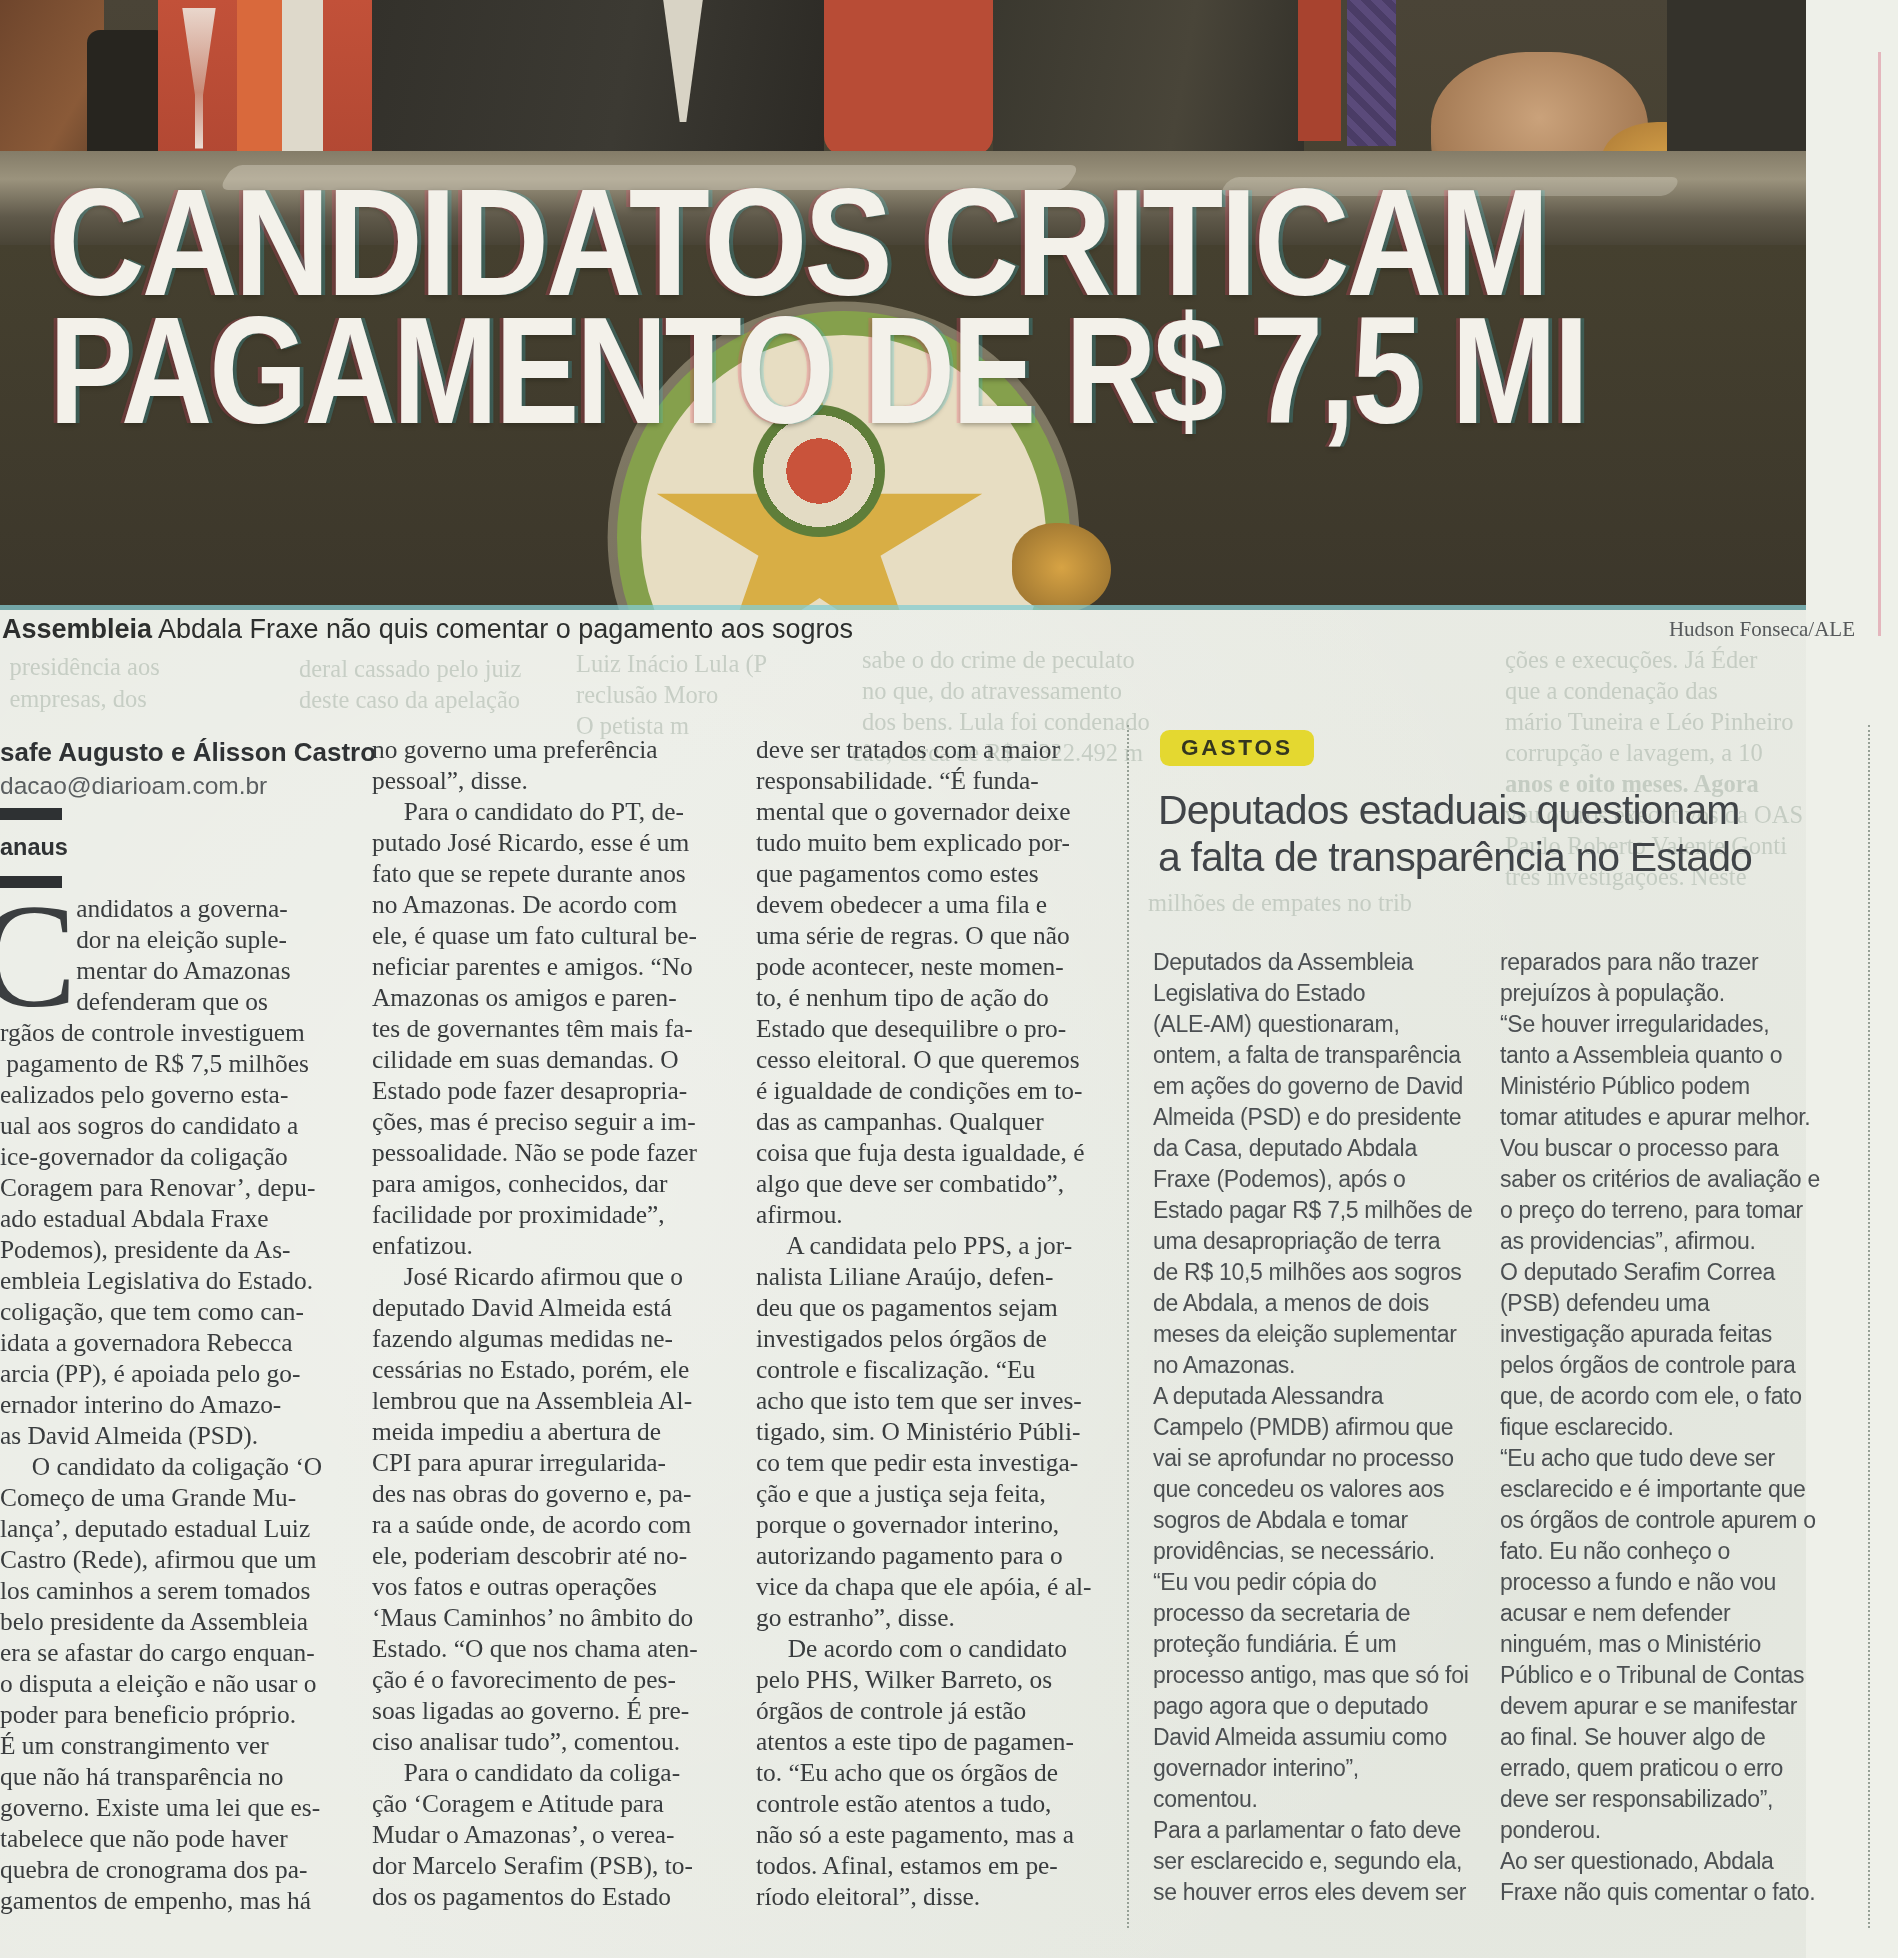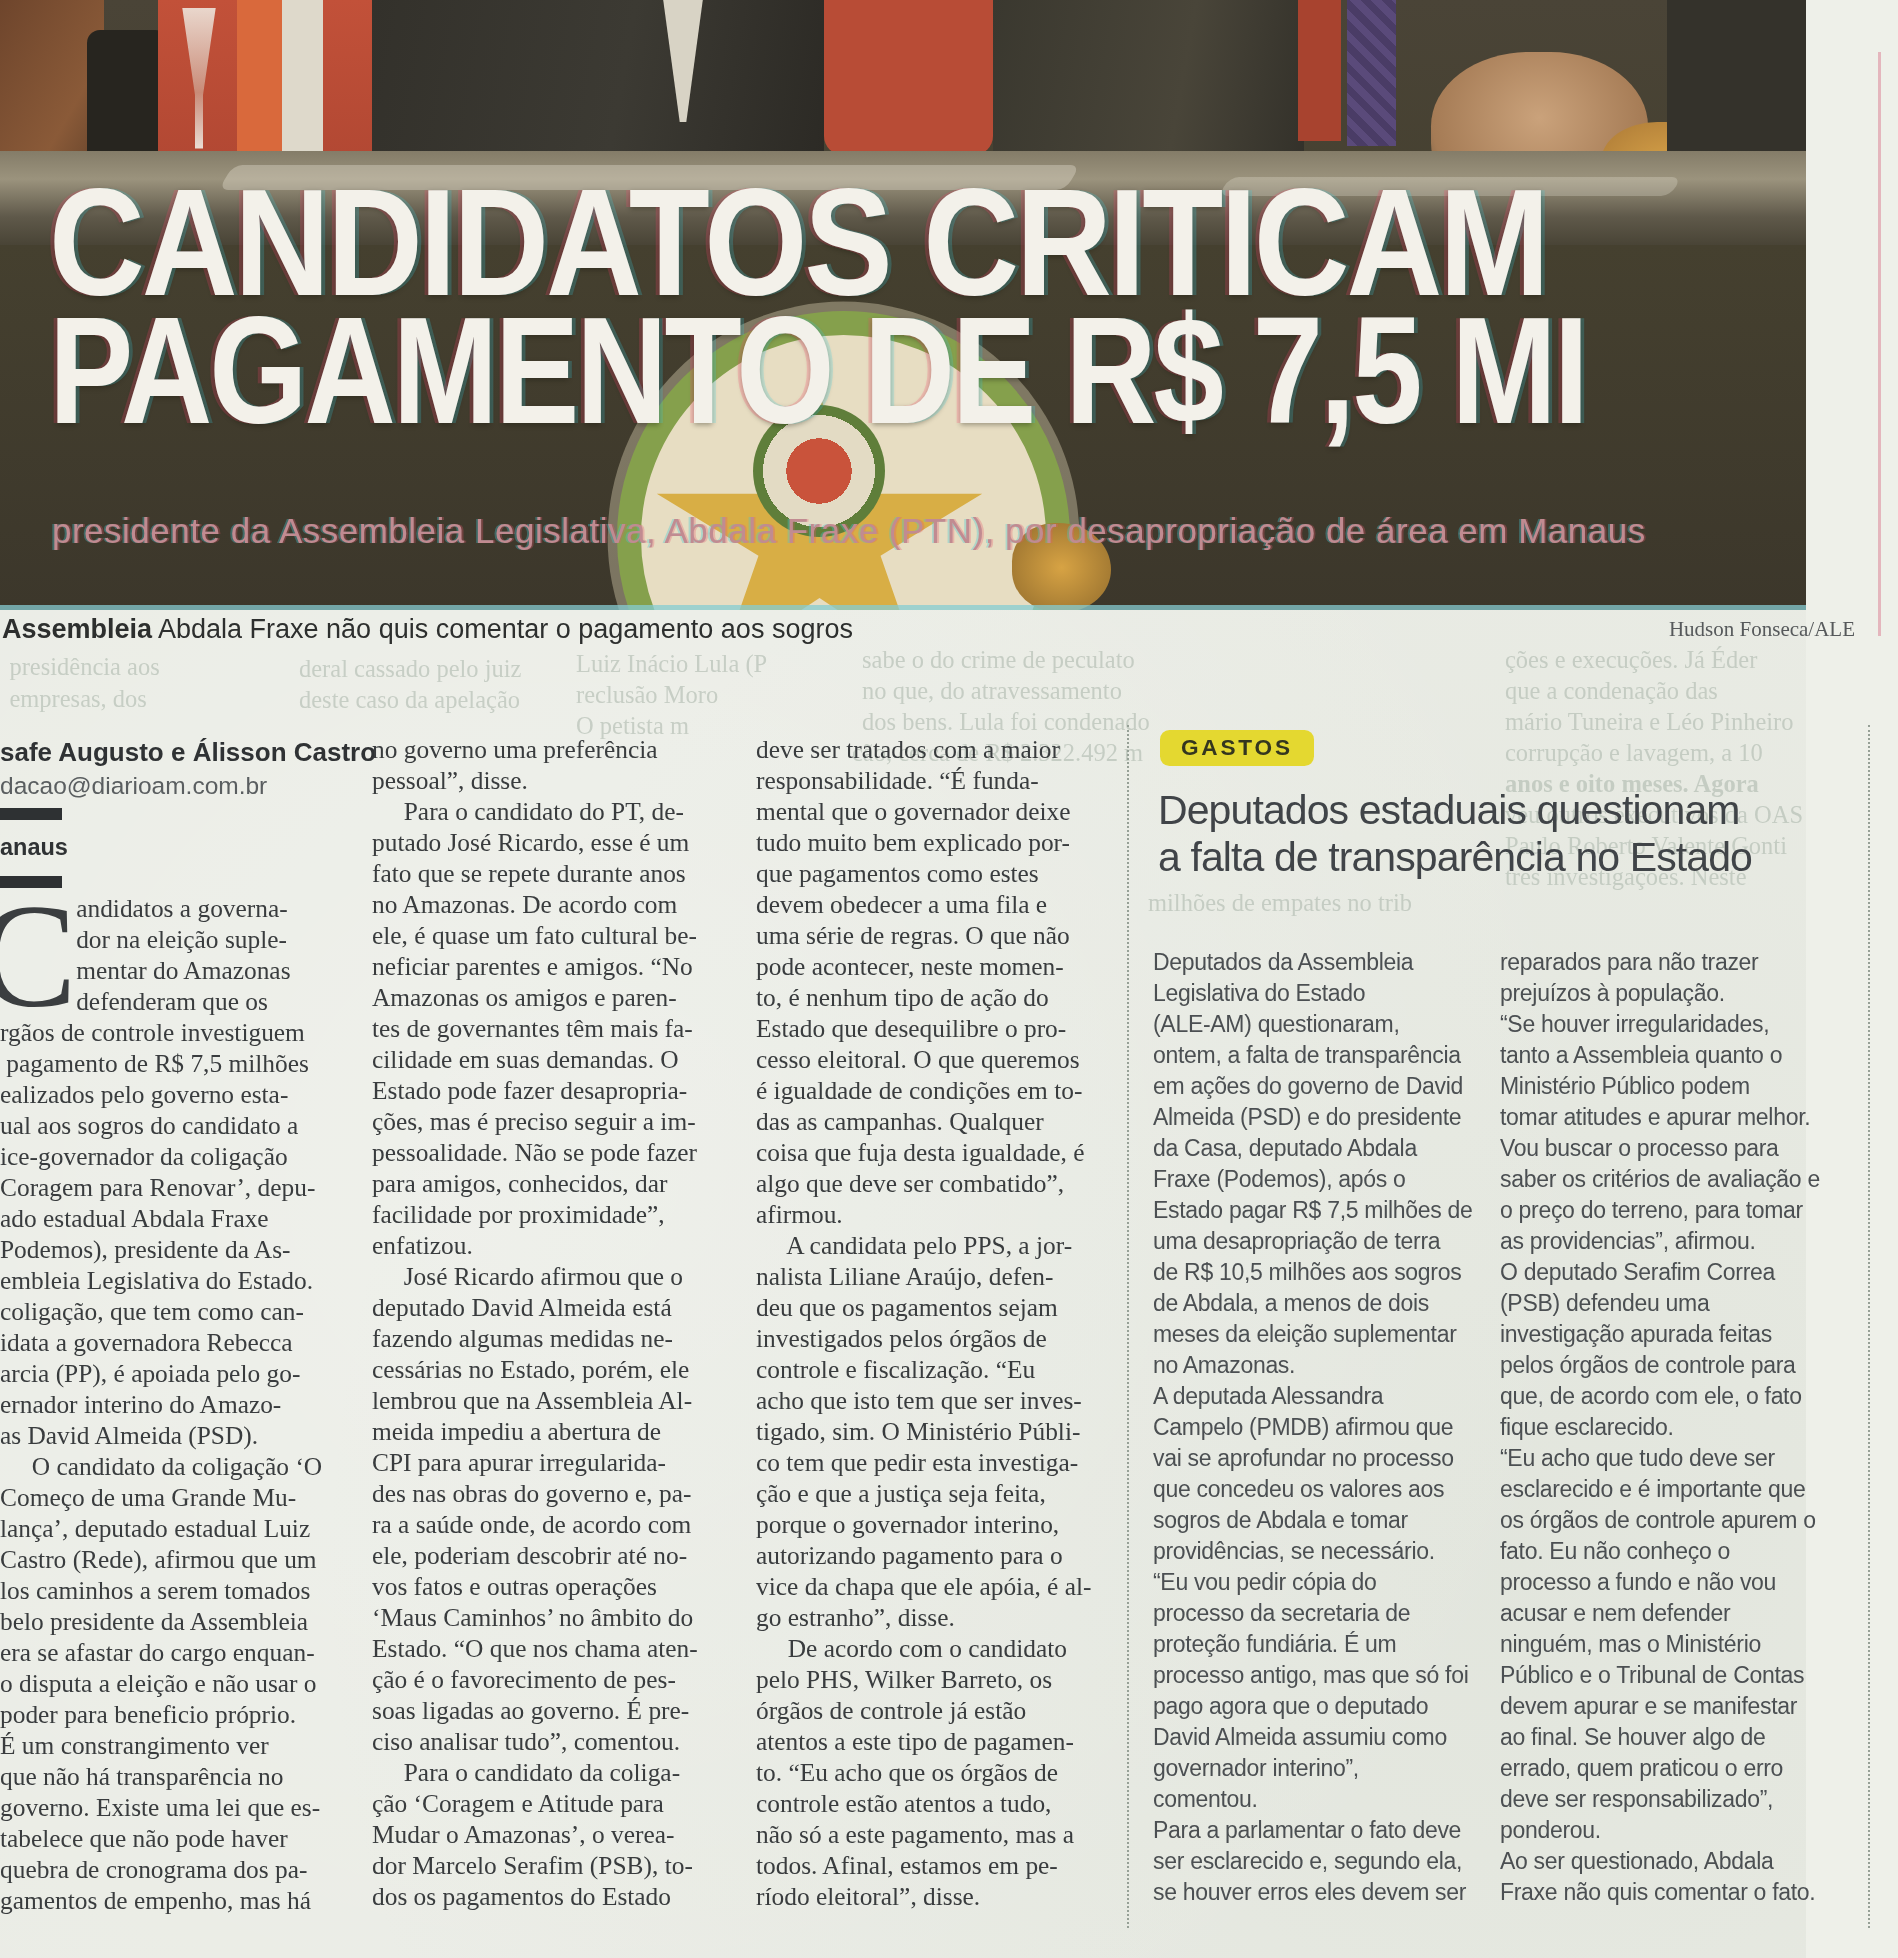--- a/index.html
+++ b/index.html
@@ -89,21 +89,20 @@
     <div class="pb" style="left:226px;top:165px;width:847px;height:24.5px;background:rgba(235,230,215,.35);transform:skewX(-30deg);border-radius:9.4px;"></div>
     <div class="pb" style="left:1224px;top:177px;width:452px;height:19px;background:rgba(235,230,215,.28);transform:skewX(-30deg);border-radius:9.4px;"></div>
 
     <div class="pb" style="left:617px;top:311px;width:405px;height:405px;border-radius:50%;background:#e7ddc2;border:24.5px solid #85a04c;box-shadow:0 0 0 9.4px rgba(220,210,180,.4);"></div>
     <div class="pb" style="left:650px;top:395px;width:339px;height:282px;background:#d8ae45;clip-path:polygon(50% 0,61% 35%,98% 35%,68% 57%,79% 95%,50% 72%,21% 95%,32% 57%,2% 35%,39% 35%);"></div>
     <div class="pb" style="left:753px;top:405px;width:132px;height:132px;border-radius:50%;background:radial-gradient(circle,#c9533b 0 35%,#e3dbc4 35% 60%,#5f7e3a 60%);"></div>
     <div class="pb" style="left:1012px;top:523px;width:99px;height:89px;background:radial-gradient(ellipse,#d7a344,#9c7430 85%);border-radius:45% 55% 50% 48%;"></div>
 
     <div class="hl" id="hl1">CANDIDATOS CRITICAM</div>
     <div class="hl" id="hl2">PAGAMENTO DE R$ 7,5 MI</div>
-    <div class="sub" id="sub2">presidente da Assembleia Legislativa, Abdala Fraxe (PTN), por desapropriação de área em Manaus</div>
   </div>
 
   <div id="rmargin"></div>
   <div id="pinkline"></div>
 
   <div id="caption"><b>Assembleia</b><span> Abdala Fraxe não quis comentar o pagamento aos sogros</span></div>
   <div id="credit">Hudson Fonseca/ALE</div>
 
   <div class="ghost" style="left:9.4px;top:653px;">presidência aos</div>
   <div class="ghost" style="left:9.4px;top:685px;">empresas, dos</div>

